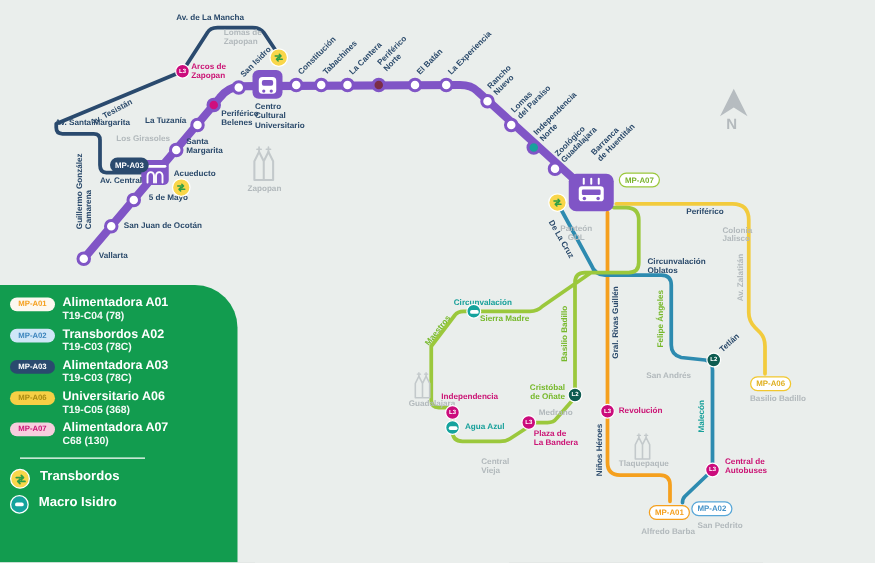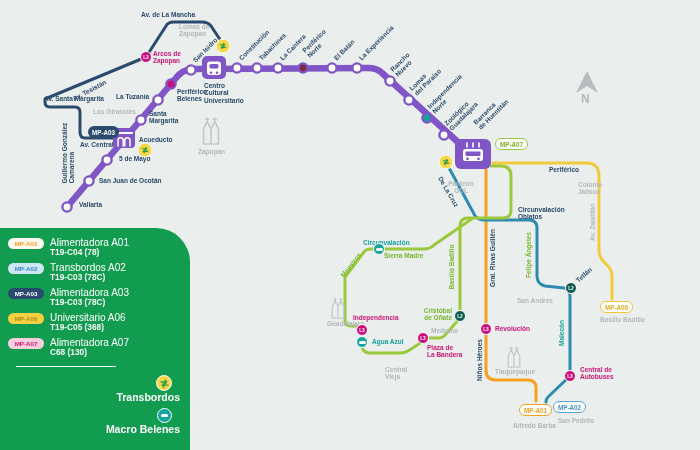--- a/index.html
+++ b/index.html
@@ -26,24 +26,24 @@
             border-radius:50%;display:flex;align-items:center;justify-content:center;
             transform:translate(-50%,-50%);}
   #legend{position:absolute;left:0;top:228px;width:190px;height:222px;background:#129c4f;
           border-top-right-radius:34px;padding:9px 10px 0 8px;box-sizing:border-box;color:#fff;}
   .lg-row{display:flex;align-items:flex-start;margin-bottom:2px;min-height:23px;}
   .pill{flex:0 0 auto;min-width:30px;height:11px;border-radius:6px;font-size:6.2px;font-weight:700;
         display:flex;align-items:center;justify-content:center;margin:1px 6px 0 0;padding:0 3px;}
   .p-a01{background:#fdf8ef;color:#f5a01e}.p-a02{background:#cfe6f7;color:#3c85bd}
   .p-a03{background:#2a4a6e;color:#fff}.p-a06{background:#f6cf45;color:#a98a12}
   .p-a07{background:#f7cede;color:#cb1475}
-  .lg-title{font-size:10px;font-weight:400;line-height:1.1;}
+  .lg-title{font-size:10px;font-weight:700;line-height:1.1;}
   .lg-sub{font-size:8.3px;font-weight:700;opacity:.95;line-height:1.2;}
   #legend hr{border:none;border-top:1px solid #fff;width:100px;margin:6px 0 8px 8px;}
-  .lg-other{display:flex;align-items:flex-end;margin-bottom:5px;flex-direction:column;}
+  .lg-other{display:flex;align-items:flex-start;margin-bottom:5px;}
   .lg-other .icon{margin-right:8px;}
   .lgi{width:15px;height:15px;font-size:6.2px;}
   .lgi-transfer{width:16px;height:16px;background:#f9d64a;border:1px solid #fff;border-radius:50%;
         display:flex;align-items:center;justify-content:center;box-sizing:border-box;}
   .lg-other-label{font-size:10.5px;font-weight:700;}
 </style>
 </head>
 <body>
 
 <div id="stage">
@@ -272,17 +272,17 @@
             <svg viewBox="0 0 12 12" width="11" height="11">
               <path d="M2.2,4.4 h6 M6.6,2.5 l1.9,1.9 -1.9,1.9 M9.8,7.8 h-6 M5.4,5.9 l-1.9,1.9 1.9,1.9" stroke="#2f9e45" stroke-width="1.5" fill="none" stroke-linecap="round" stroke-linejoin="round"></path>
             </svg>
           </span>
           <div class="lg-other-label">Transbordos</div>
         </div>
         <div class="lg-other">
           <span class="icon logo lgi lg-macro">
             <span class="band"></span>
           </span>
-          <div class="lg-other-label">Macro Belenes</div>
+          <div class="lg-other-label">Macro Isidro</div>
         </div>
       </div>
   </div>
 </div>
 
 </body></html>

